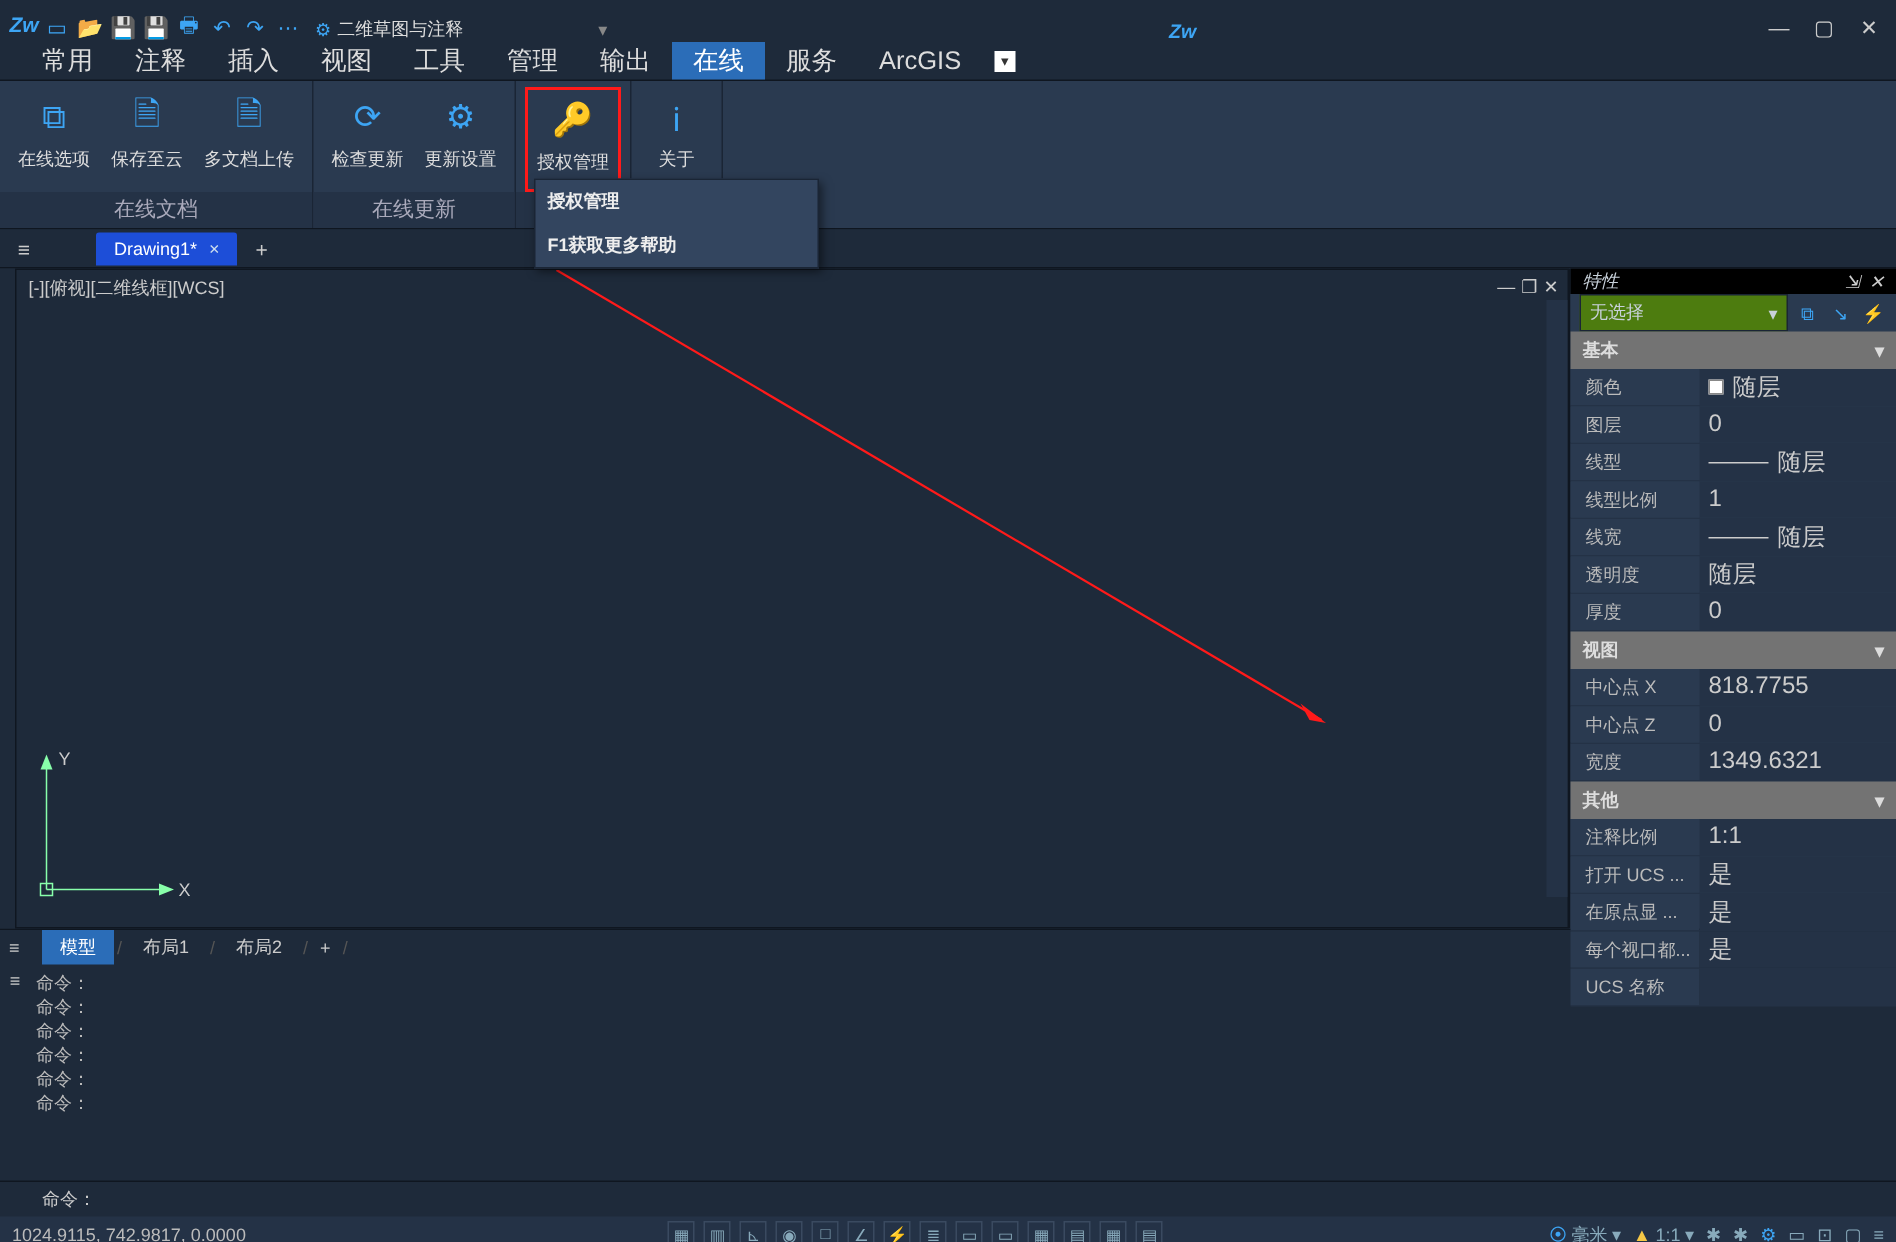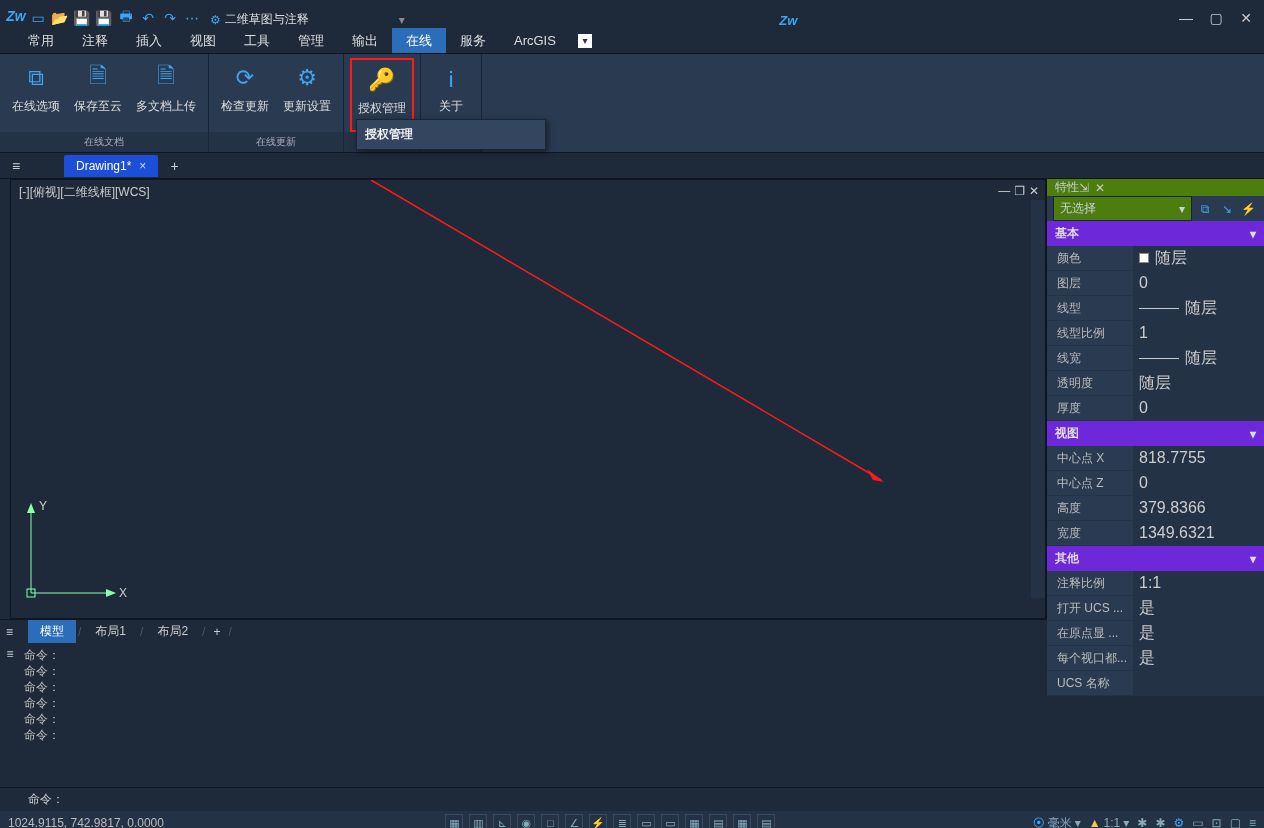--- a/index.html
+++ b/index.html
@@ -12,32 +12,32 @@
 .titlebar .qat-btn { width: 20px; height: 20px; display: flex; align-items: center; justify-content: center; color: #3da5f4; font-size: 14px; }
 .titlebar .workspace { display: flex; align-items: center; margin-left: 8px; color: #ddd; font-size: 12px; }
 .titlebar .workspace .gear { color: #3da5f4; margin-right: 4px; }
 .titlebar .title-text { flex: 1; text-align: center; color: #ddd; font-size: 13px; display: flex; align-items: center; justify-content: center; gap: 6px; }
 .titlebar .title-text .logo2 { color: #3da5f4; font-style: italic; font-weight: bold; }
 .titlebar .winctrl { display: flex; gap: 2px; }
 .titlebar .winctrl div { width: 28px; height: 20px; display: flex; align-items: center; justify-content: center; color: #ccc; font-size: 14px; }
 
 
 .menutabs { height: 26px; display: flex; align-items: stretch; padding-left: 14px; background: #1e2a3a; border-bottom: 1px solid #0f1620; }
-.menutabs .tab { padding: 0 14px; display: flex; align-items: center; color: #ddd; font-size: 13px; }
+.menutabs .tab { padding: 0 14px; display: flex; align-items: center; color: #ddd; font-size: 17px; }
 .menutabs .tab.active { background: #2b6db8; color: #fff; }
 .menutabs .extra { margin-left: 8px; display: flex; align-items: center; }
 
 
 .ribbon { height: 99px; background: #2a3a50; display: flex; border-bottom: 1px solid #0f1620; }
 .ribbon .panel { display: flex; flex-direction: column; border-right: 1px solid #1a2535; }
 .ribbon .panel .buttons { flex: 1; display: flex; padding: 4px 6px 0 6px; gap: 2px; }
 .ribbon .panel .rbtn { display: flex; flex-direction: column; align-items: center; justify-content: flex-start; padding: 4px 6px; min-width: 48px; }
 .ribbon .panel .rbtn .ricon { width: 32px; height: 32px; display: flex; align-items: center; justify-content: center; font-size: 22px; color: #3da5f4; }
 .ribbon .panel .rbtn .rlabel { color: #ddd; font-size: 12px; margin-top: 4px; white-space: nowrap; }
-.ribbon .panel .ptitle { text-align: center; color: #aab; font-size: 10px; padding: 3px 0; background: #243246; }
+.ribbon .panel .ptitle { text-align: center; color: #aab; font-size: 14px; padding: 3px 0; background: #243246; }
 .ribbon .highlight { border: 2px solid #ff1a1a; }
 
 
 .tooltip { position: absolute; left: 356px; top: 119px; width: 190px; background: #33455f; border: 1px solid #1a2535; box-shadow: 2px 2px 6px rgba(0,0,0,.5); z-index: 100; }
 .tooltip .tt-title { padding: 6px 8px; font-weight: bold; color: #eee; }
 .tooltip .tt-body { padding: 4px 8px 6px 8px; color: #ccc; border-bottom: 1px solid #1a2535; }
 .tooltip .tt-foot { padding: 6px 8px; font-weight: bold; color: #eee; }
 
 
 .doctabs { height: 26px; background: #1e2a3a; display: flex; align-items: center; padding-left: 6px; gap: 4px; border-bottom: 1px solid #0f1620; }
@@ -50,26 +50,26 @@
 .main { display: flex; height: 440px; }
 .leftstrip { width: 10px; background: #1e2a3a; }
 .canvas-wrap { flex: 1; background: #1e2a3a; position: relative; border: 1px solid #0f1620; }
 .canvas-wrap .viewlabel { position: absolute; top: 4px; left: 8px; color: #ccc; font-size: 12px; }
 .canvas-wrap .winbtns { position: absolute; top: 4px; right: 6px; display: flex; gap: 4px; color: #ccc; font-size: 12px; }
 .canvas-wrap svg.ucs { position: absolute; left: 10px; bottom: 10px; }
 .canvas-wrap svg.redline { position: absolute; left: 0; top: 0; pointer-events: none; }
 
 
 .props { width: 218px; background: #2a3a50; border-left: 1px solid #0f1620; display: flex; flex-direction: column; }
-.props .ptitlebar { height: 26px; background: #4d7c0f; display: flex; align-items: center; padding: 0 8px; justify-content: flex-start; }
+.props .ptitlebar { height: 26px; background: #000000; display: flex; align-items: center; padding: 0 8px; justify-content: space-between; font-style: italic; }
 .props .ptitlebar .picons { display: flex; gap: 6px; color: #ccc; }
 .props .selrow { height: 28px; display: flex; align-items: center; padding: 0 6px; background: #2a3a50; gap: 4px; }
 .props .selrow .selbox { flex: 1; background: #4d7c0f; padding: 3px 6px; display: flex; justify-content: space-between; align-items: center; border: 1px solid #1a2535; }
 .props .selrow .picon { width: 18px; height: 18px; display: flex; align-items: center; justify-content: center; color: #3da5f4; font-size: 12px; }
-.props .sechead { background: #6d28d9; padding: 4px 8px; display: flex; justify-content: space-between; align-items: center; color: #ddd; font-weight: bold; }
+.props .sechead { background: #737373; padding: 4px 8px; display: flex; justify-content: space-between; align-items: center; color: #ddd; font-weight: bold; }
 .props .prow { display: flex; height: 25px; align-items: center; border-bottom: 1px solid #243246; }
 .props .prow .pk { width: 86px; padding-left: 10px; color: #bbb; background: #2a3a50; height: 100%; display: flex; align-items: center; font-size: 12px; white-space: nowrap; overflow: hidden; }
 .props .prow .pv { flex: 1; padding-left: 6px; color: #ccc; background: #243246; height: 100%; display: flex; align-items: center; font-size: 16px; }
 .props .prow .pv .swatch { width: 10px; height: 10px; border: 1px solid #888; margin-right: 6px; background: #fff; }
 .props .prow .pv .linetype { width: 40px; border-top: 1px solid #ccc; margin-right: 6px; }
 
 
 .layouttabs { height: 24px; background: #1e2a3a; display: flex; align-items: center; padding-left: 6px; gap: 2px; border-top: 1px solid #0f1620; }
 .layouttabs .ham { width: 20px; color: #ccc; }
 .layouttabs .ltab { padding: 3px 12px; color: #ccc; font-size: 12px; }
@@ -187,20 +187,21 @@
           <div class="ricon">ℹ</div>
           <div class="rlabel">关于</div>
         </div>
       </div>
       <div class="ptitle"></div>
     </div>
   </div>
 
 <div class="tooltip">
   <div class="tt-title">授权管理</div>
+  <div class="tt-foot">F1获取更多帮助</div>
 </div>
 
 <div class="doctabs">
   <div class="ham">≡</div>
   <div style="width:30px"></div>
   <div class="dtab">
     <span>Drawing1*</span>
     <span class="close">×</span>
   </div>
   <div class="plus">+</div>
@@ -285,24 +286,20 @@
           <span>视图</span>
           <span>▾</span>
         </div>
         <div class="prow">
           <div class="pk">中心点 X</div>
           <div class="pv">818.7755</div>
         </div>
         <div class="prow">
           <div class="pk">中心点 Z</div>
           <div class="pv">0</div>
-        </div>
-        <div class="prow">
-          <div class="pk">高度</div>
-          <div class="pv">379.8366</div>
         </div>
         <div class="prow">
           <div class="pk">宽度</div>
           <div class="pv">1349.6321</div>
         </div>
         <div class="sechead">
           <span>其他</span>
           <span>▾</span>
         </div>
         <div class="prow">

